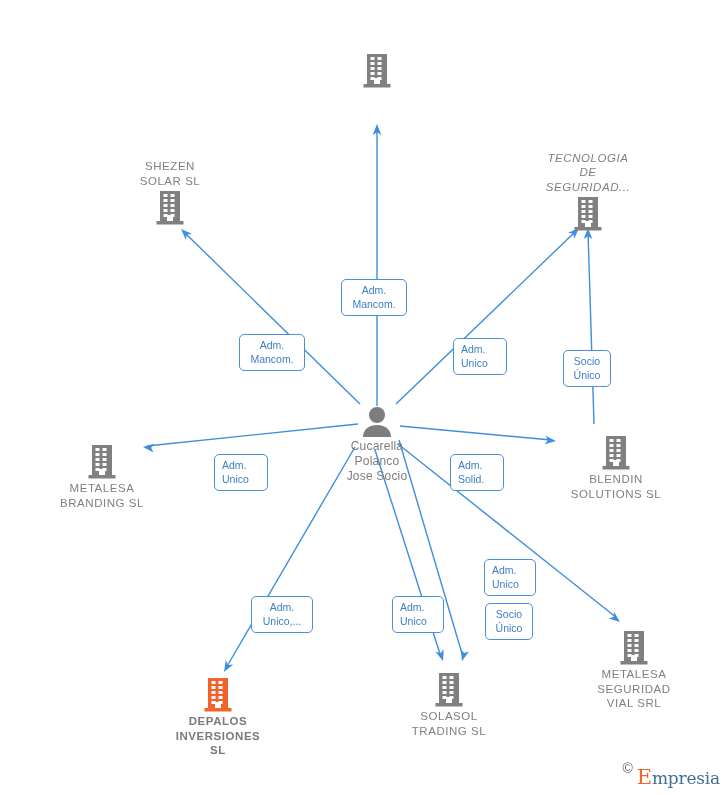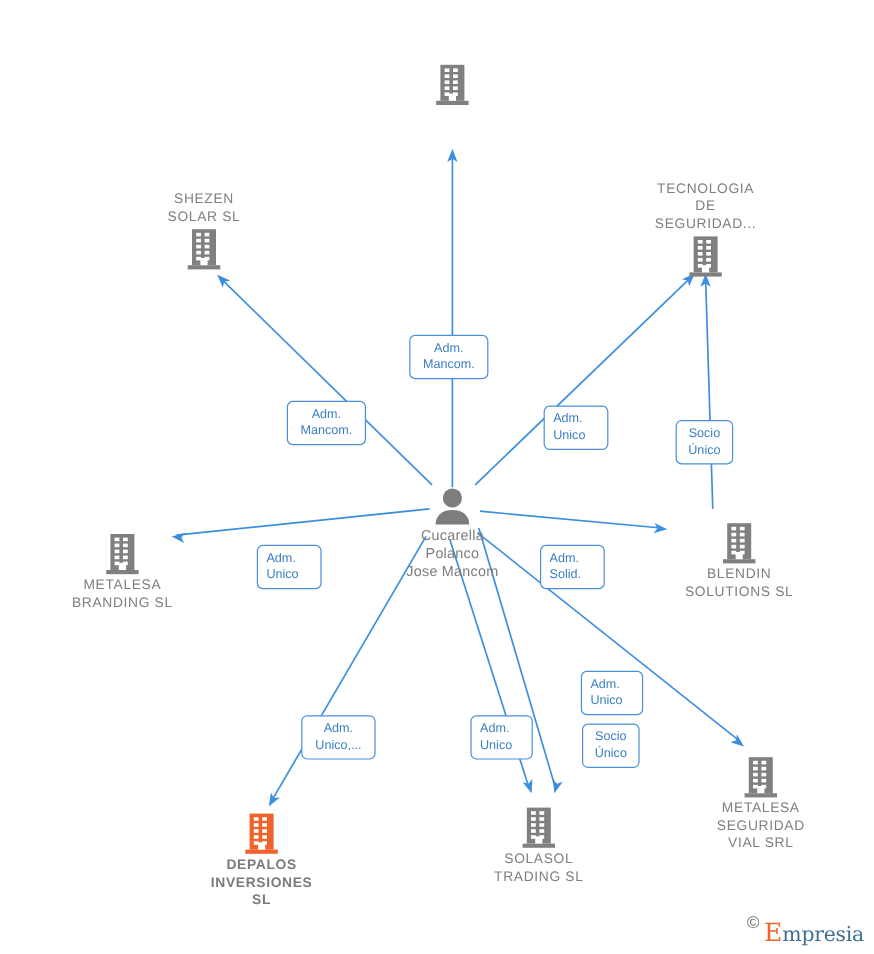--- a/index.html
+++ b/index.html
@@ -165,21 +165,21 @@
                 <rect x="15.5" y="14" width="4" height="3"></rect>
                 <rect x="8.5" y="19" width="4" height="3"></rect>
                 <rect x="15.5" y="19" width="4" height="3"></rect>
                 <rect x="8.5" y="24" width="4" height="3"></rect>
                 <rect x="15.5" y="24" width="4" height="3"></rect>
               </g>
               <rect x="12" y="25" width="6" height="6" fill="#ffffff"></rect>
             </g>
           </svg></span>
       </div>
-      <div class="node above" style="left: 588px; top: 150.5px;">
+      <div class="node above" style="left: 588px; top: 150.5px; font-style: italic;">
         <span class="label">TECNOLOGIA
 DE
 SEGURIDAD...</span>
         <span class="glyph"><svg width="30" height="36" viewBox="0 0 30 36">
             <g fill="#808080">
               <rect x="5" y="1" width="20" height="30"></rect>
               <rect x="1.5" y="31" width="27" height="3.5"></rect>
               <g fill="#ffffff">
                 <rect x="8.5" y="4" width="4" height="3"></rect>
                 <rect x="15.5" y="4" width="4" height="3"></rect>
@@ -315,21 +315,21 @@
       </div>
       <div class="node person" style="left: 377px; top: 406px;">
         <span class="glyph"><svg width="34" height="32" viewBox="0 0 34 32">
             <g fill="#7d7d7d">
               <circle cx="17" cy="9" r="8"></circle>
               <path d="M17 19 C 8 19 3 24 3 31 L 31 31 C 31 24 26 19 17 19 Z"></path>
             </g>
           </svg></span>
         <span class="label">Cucarella
 Polanco
-Jose Mancom</span>
+Jose Socio</span>
       </div>
     </div>
 
   <div id="labels-layer">
       <div class="edge-label" style="left: 341px; top: 243px; width: 66px;">Adm.
 Mancom.</div>
       <div class="edge-label" style="left: 239px; top: 298px; width: 66px;">Adm.
 Mancom.</div>
       <div class="edge-label lft" style="left: 453px; top: 302px; width: 54px;">Adm.
 Unico</div>

